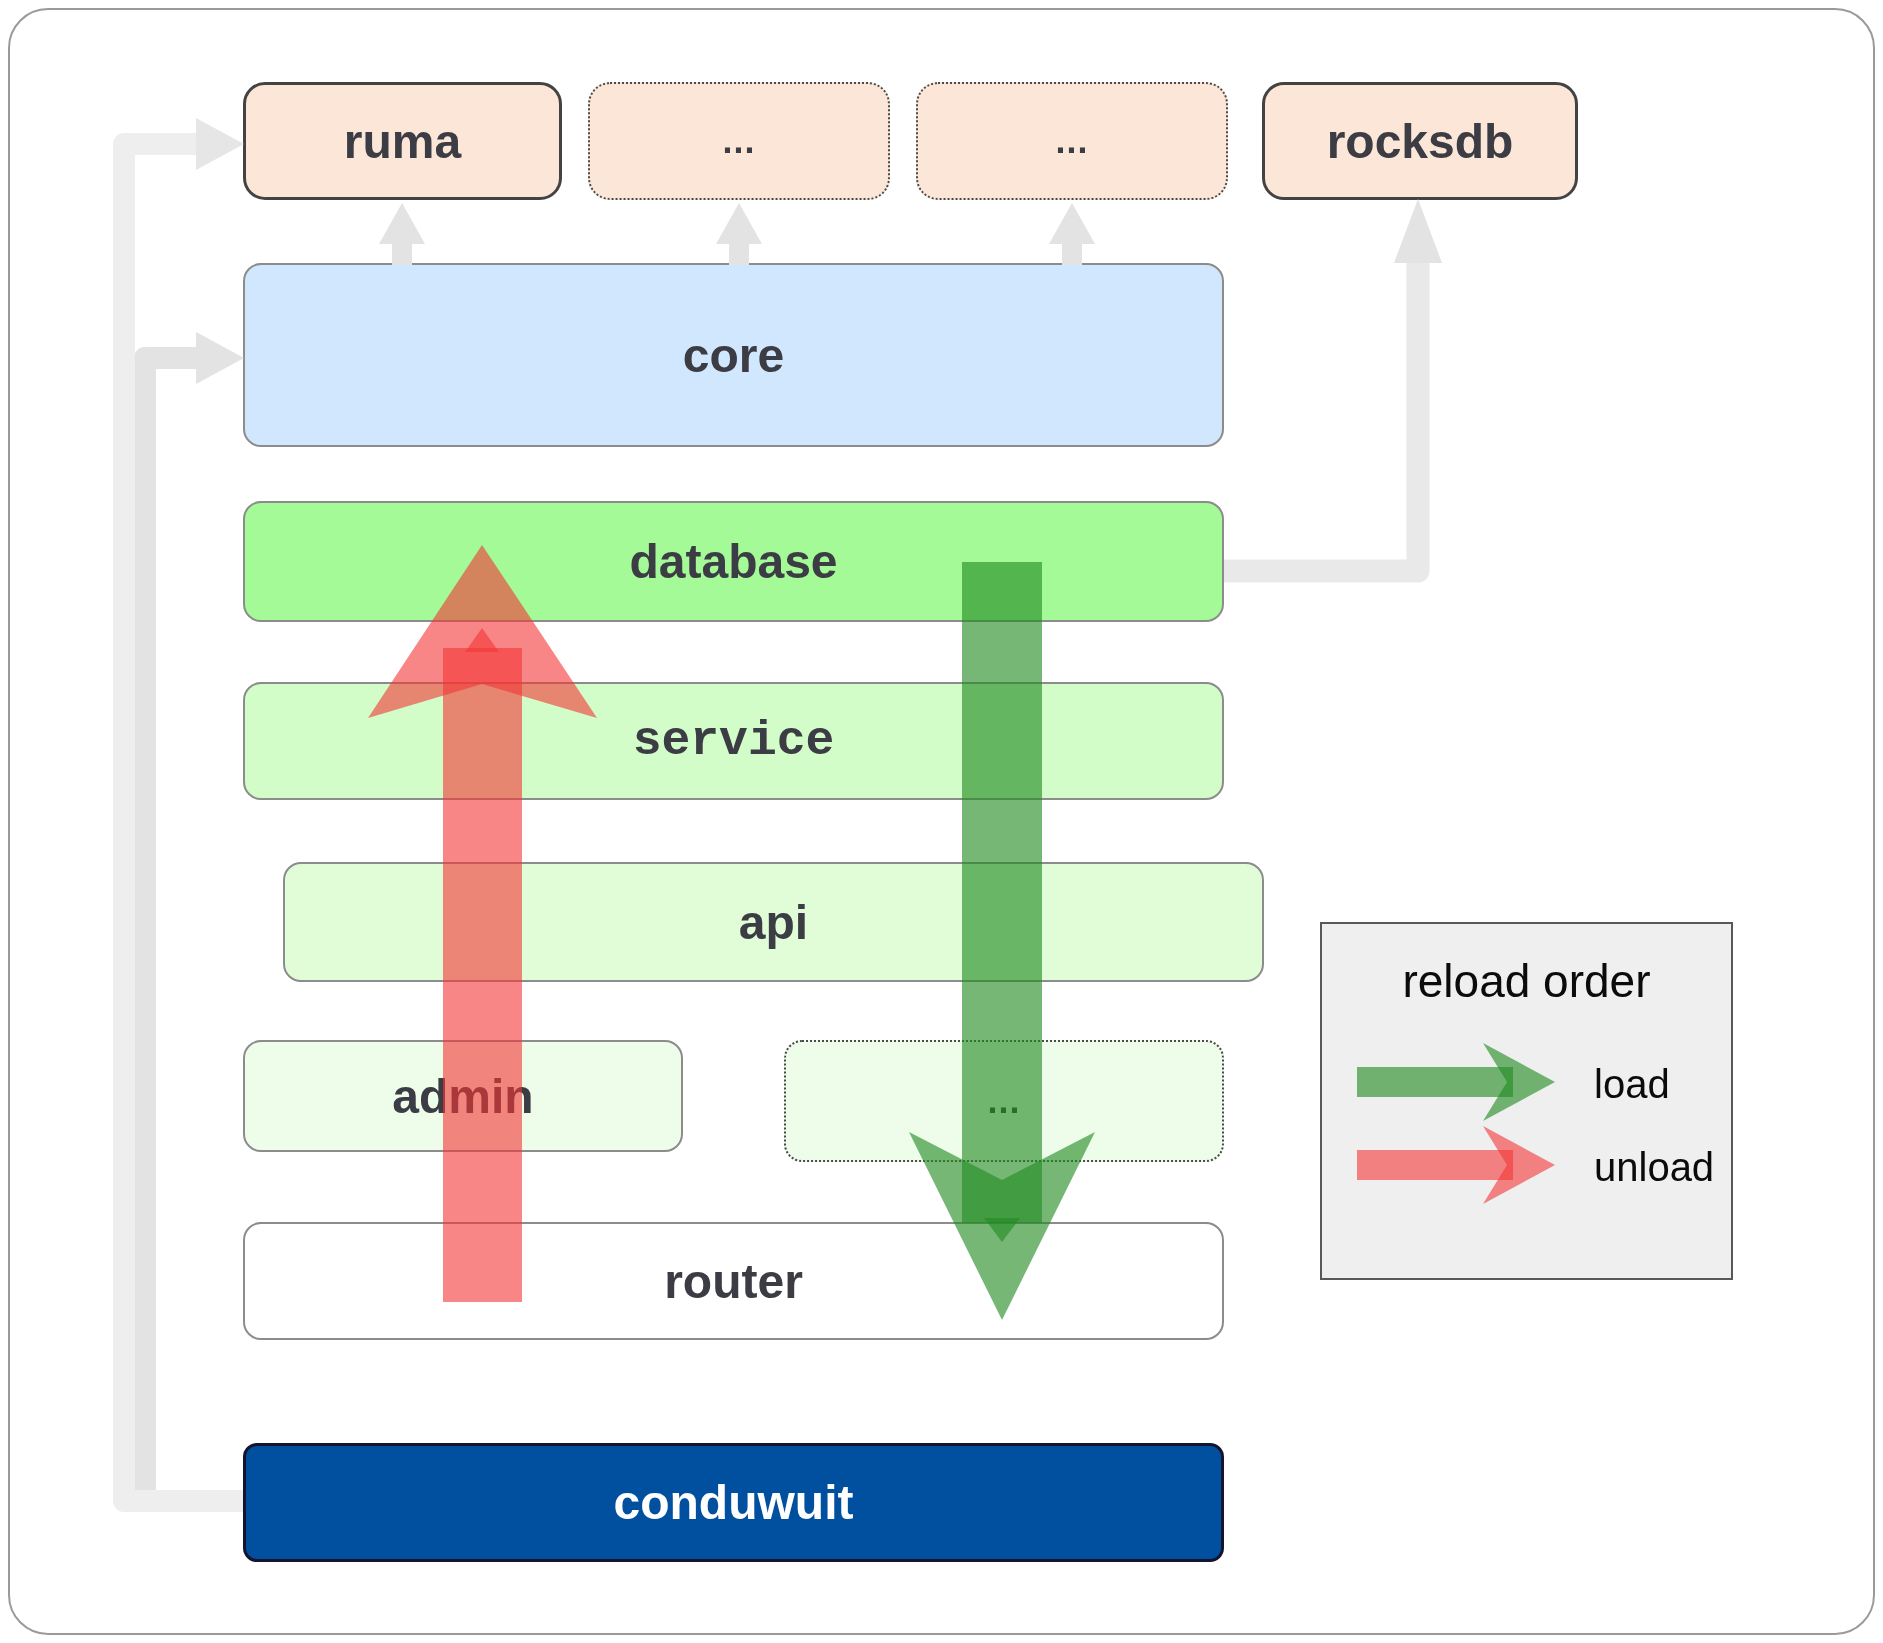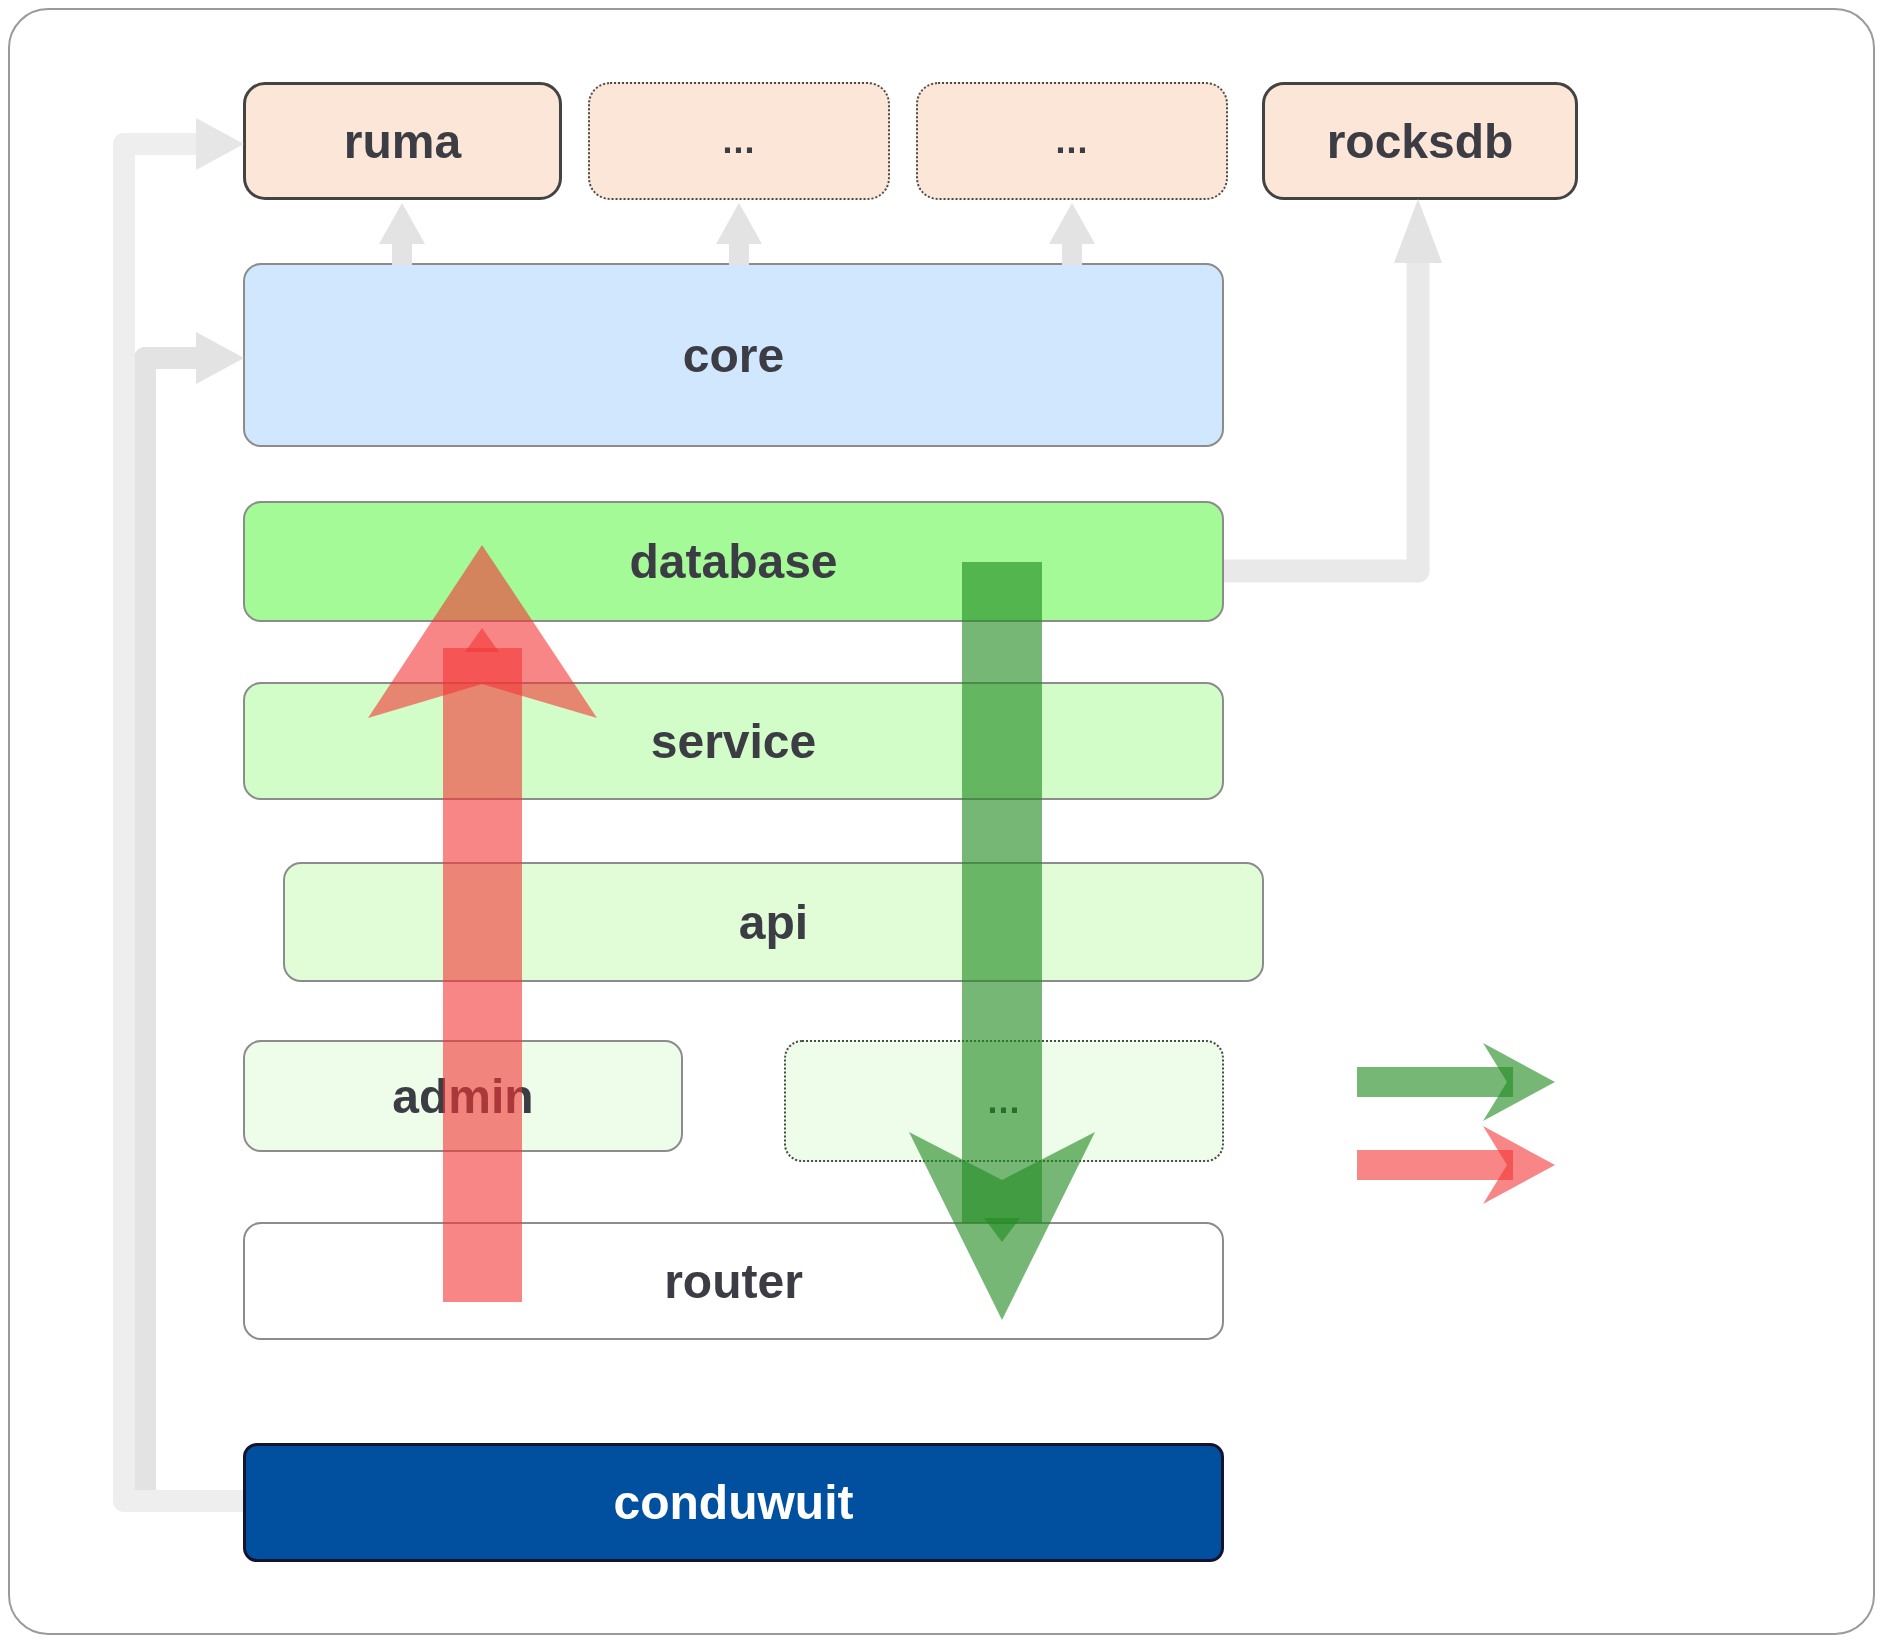--- a/index.html
+++ b/index.html
@@ -14,21 +14,21 @@
   .box{
     position:absolute;box-sizing:border-box;display:flex;align-items:center;justify-content:center;
     font-size:48px;font-weight:600;color:#3c3c44;border-radius:18px;z-index:2;
   }
   .toprow{border-radius:22px;background:var(--peach);border:3px solid #434343;}
   .toprow.dotted{border:2px dotted #4a4a4a;}
   .layer{border:2px solid #8c8c8c;}
   .dots{font-size:36px;font-weight:700;letter-spacing:1px;}
   .core{background:var(--core_blue);}
   .database{background:var(--database_green);}
-  .service{background:var(--service_green);}
+  .service{background:var(--service_green);font-family:Liberation Mono, monospace;}
   .api{background:var(--api_green);margin-left:40px;}
   .admin{background:var(--admin_green);}
   .router{background:var(--router_white);}
   .conduwuit{background:var(--conduwuit_blue);border:3px solid #14142e;color:#fff;border-radius:14px;}
   .legend{
     position:absolute;left:1320px;top:922px;width:413px;height:358px;box-sizing:border-box;
     background:var(--legend_bg);border:2px solid #58585a;z-index:2;
   }
   .legend-title{
     position:absolute;left:0;top:30px;width:100%;text-align:center;
@@ -55,20 +55,25 @@
 
   <div class="box layer core" style="left:243px;top:263px;width:981px;height:184px;">core</div>
   <div class="box layer database" style="left:243px;top:501px;width:981px;height:121px;">database</div>
   <div class="box layer service" style="left:243px;top:682px;width:981px;height:118px;">service</div>
   <div class="box layer api" style="left:243px;top:862px;width:981px;height:120px;">api</div>
   <div class="box layer admin" style="left:243px;top:1040px;width:440px;height:112px;">admin</div>
   <div class="box layer admin dotted dots" style="left:784px;top:1040px;width:440px;height:122px;border:2px dotted #4a4a4a;">...</div>
   <div class="box layer router" style="left:243px;top:1222px;width:981px;height:118px;">router</div>
   <div class="box conduwuit" style="left:243px;top:1443px;width:981px;height:119px;">conduwuit</div>
 
+  <div class="legend">
+    <div class="legend-title">reload order</div>
+    <div class="legend-item load">load</div>
+    <div class="legend-item unload">unload</div>
+  </div>
 
   <svg class="overlay" width="1883" height="1643" viewBox="0 0 1883 1643">
 
     <path d="M243 1501 H145 V358 H198" stroke="#e3e3e3" stroke-width="22" fill="none" stroke-linejoin="round"></path>
     <polygon points="244,358 196,332 196,384" fill="#e3e3e3"></polygon>
 
     <path d="M243 1501 H124 V144 H198" stroke="#eeeeee" stroke-width="22" fill="none" stroke-linejoin="round"></path>
     <polygon points="244,144 196,118 196,170" fill="#e6e6e6"></polygon>
 
     <rect x="392" y="240" width="20" height="25" fill="#e3e3e3"></rect>

